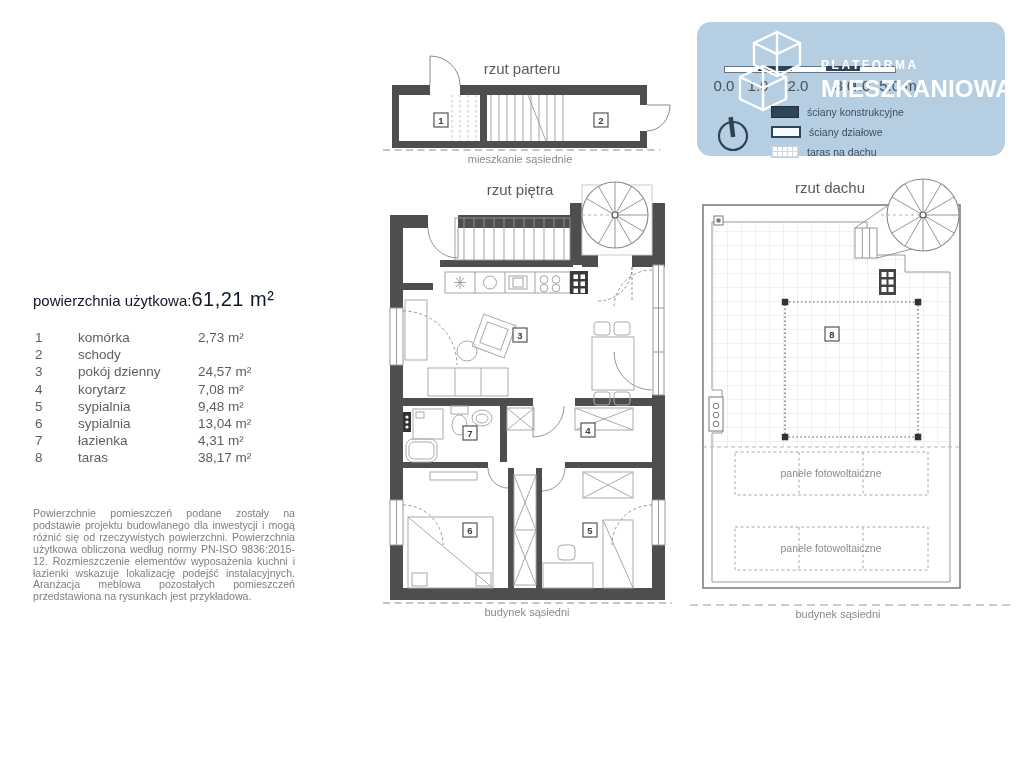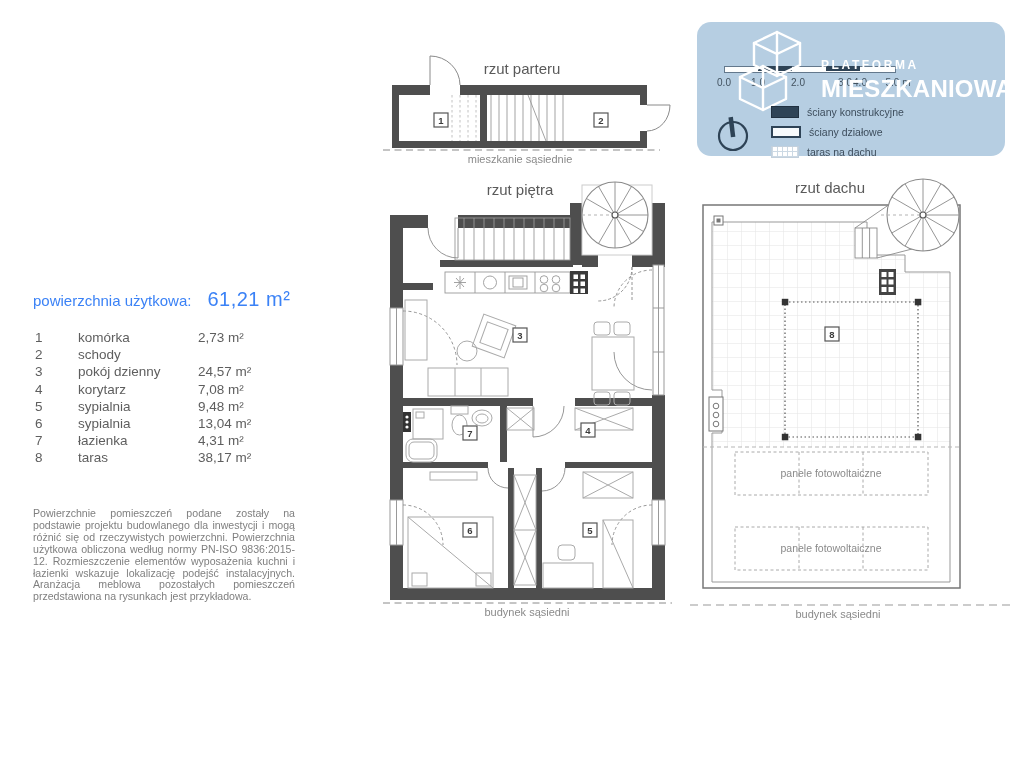--- a/index.html
+++ b/index.html
@@ -8,38 +8,38 @@
   .abs{position:absolute;}
 
   
   .brand{position:absolute;left:697px;top:22px;width:308px;height:134px;
          background:#b6cee2;border-radius:14px;}
   .scalebar{position:absolute;left:27px;top:44px;width:172px;height:26px;}
   .scalebar .bar{position:absolute;left:0;top:0;width:170px;height:5px;
                  border:1px solid #63788c;background:#fdfefe;}
   .scalebar .seg{position:absolute;top:0;height:5px;background:#2e4356;}
   .scalebar .tick{position:absolute;top:11px;transform:translateX(-50%);
-                  font-size:10px;color:#42525f;white-space:nowrap;}
+                  font-size:15px;color:#42525f;white-space:nowrap;}
   .cubes{position:absolute;left:38px;top:6px;}
   .wordmark{position:absolute;left:124px;top:31px;color:#ffffff;font-weight:bold;line-height:24px;}
   .wordmark .l1{font-size:12px;letter-spacing:2.6px;}
   .wordmark .l2{font-size:24px;letter-spacing:0.2px;}
   .compassbox{position:absolute;left:16px;top:90px;}
   .legend{position:absolute;left:74px;top:84px;display:flex;flex-direction:column;gap:8px;}
   .lrow{display:flex;align-items:flex-start;gap:8px;height:12px;}
   .sw{width:26px;height:10px;flex:0 0 auto;}
   .sw-solid{background:#2e4356;border:1px solid #203040;}
   .sw-outline{background:#f7fafc;border:2px solid #2e4356;height:8px;}
   .sw-grid{background:#ffffff;border:1px solid #c3d0dc;
      background-image:repeating-linear-gradient(0deg,#ccd9e4 0 1px,transparent 1px 5px),
                       repeating-linear-gradient(90deg,#ccd9e4 0 1px,transparent 1px 5px);}
   .lrow .lbl{font-size:10.5px;color:#3d4d5c;white-space:nowrap;}
 
   
-  .area-head{position:absolute;left:33px;top:288px;display:flex;align-items:baseline;gap:16px;color:#3b82f6;}
+  .area-head{position:absolute;left:33px;top:288px;display:flex;align-items:baseline;color:#0f172a;}
   .area-head .cap{font-size:15px;}
   .area-head .val{font-size:20px;letter-spacing:0.5px;}
   .roomlist{position:absolute;left:35px;top:329px;font-size:13.5px;color:#5e5e5e;}
   .roomlist .rrow{display:flex;height:17.2px;line-height:17.2px;}
   .roomlist .c-no{width:43px;}
   .roomlist .c-name{width:120px;}
   .roomlist .c-area{width:100px;}
   .disclaimer{position:absolute;left:33px;top:490px;width:262px;
               font-size:10.6px;line-height:11.9px;color:#7f7f7f;text-align:justify;margin-top:18px;}
 

